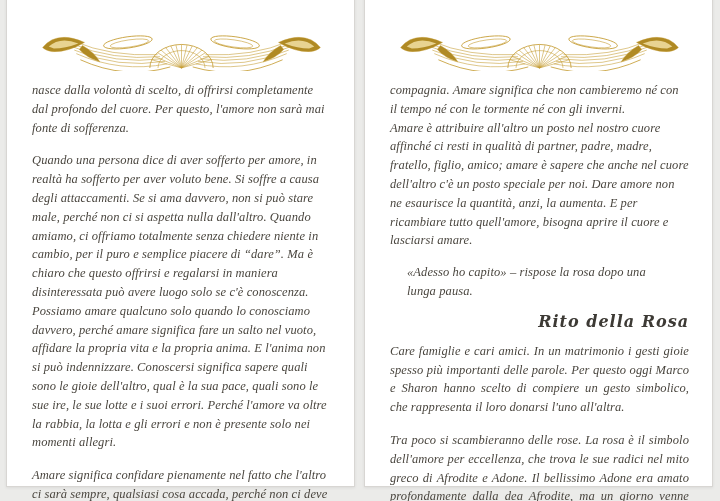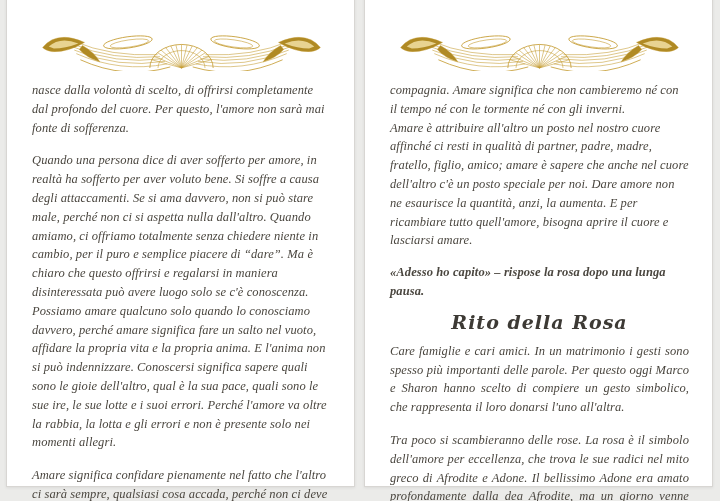--- a/index.html
+++ b/index.html
@@ -36,24 +36,24 @@
   .page-text{
     font-style:italic;
     font-size:12.5px;
     line-height:18.8px;
     color:var(--text);
     letter-spacing:0.1px;
   }
   .para{margin:0 0 14px;}
   .para-tight{margin:0;font-style:italic;}
   .para-after-tight{margin:0 0 13px;font-style:italic;}
-  .quote{margin:12px 0 0;font-weight:bold;}
+  .quote{margin:12px 17px 0;}
   .heading-script{
-    text-align:center;
-    font-size:19px;
+    text-align:right;
+    font-size:16px;
     line-height:24px;
     color:#3d3a35;
     letter-spacing:1px;
     margin:9px 0 8px;
     font-family:"DejaVu Serif", serif;
     font-style:italic;
   }
   .justify{text-align:justify;}
 </style>
 </head>
@@ -101,17 +101,17 @@
 <div class="page" id="page-right">
   <div class="page-inner">
     <svg class="ornament" viewBox="0 0 580 94">
       <use href="#flourish"></use>
     </svg>
     <div class="page-text">
       <p class="para para-tight">compagnia. Amare significa che non cambieremo né con il tempo né con le tormente né con gli inverni.</p>
       <p class="para para-after-tight">Amare è attribuire all'altro un posto nel nostro cuore affinché ci resti in qualità di partner, padre, madre, fratello, figlio, amico; amare è sapere che anche nel cuore dell'altro c'è un posto speciale per noi. Dare amore non ne esaurisce la quantità, anzi, la aumenta. E per ricambiare tutto quell'amore, bisogna aprire il cuore e lasciarsi amare.</p>
       <p class="para quote">«Adesso ho capito» – rispose la rosa dopo una lunga pausa.</p>
       <h2 class="heading-script">Rito della Rosa</h2>
-      <p class="para justify">Care famiglie e cari amici. In un matrimonio i gesti sono spesso più importanti delle parole. Per questo oggi Marco e Sharon hanno scelto di compiere un gesto simbolico, che rappresenta il loro donarsi l'uno all'altra.</p>
+      <p class="para justify">Care famiglie e cari amici. In un matrimonio i gesti gioie spesso più importanti delle parole. Per questo oggi Marco e Sharon hanno scelto di compiere un gesto simbolico, che rappresenta il loro donarsi l'uno all'altra.</p>
       <p class="para justify">Tra poco si scambieranno delle rose. La rosa è il simbolo dell'amore per eccellenza, che trova le sue radici nel mito greco di Afrodite e Adone. Il bellissimo Adone era amato profondamente dalla dea Afrodite, ma un giorno venne ucciso da un cinghiale. La dea non poté fare nulla per salvarlo, ma nel tentativo di soccorrerlo si ferì e dal suo sangue sbocciarono delle rose rosse. Zeus, commosso dal suo dolore, permise ad Adone di dividere il suo tempo tra il regno dei</p>
     </div>
   </div>
 </div>
 
 </body></html>

